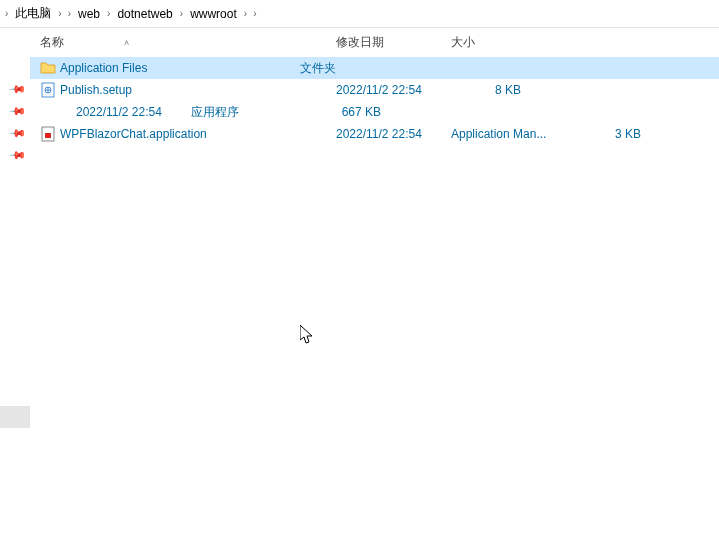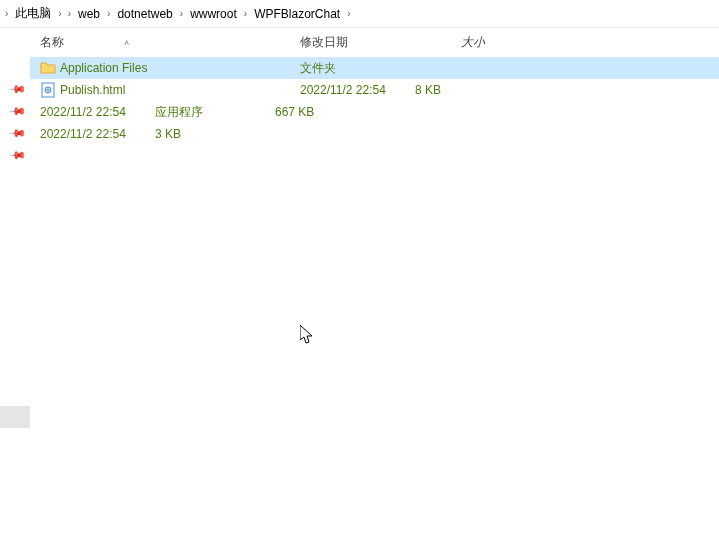--- a/index.html
+++ b/index.html
@@ -61,35 +61,35 @@
     flex-direction: column;
   }
   .headers {
     display: flex;
     align-items: center;
     padding: 6px 10px;
     color: #444;
     position: relative;
   }
   .col-name  { flex: 0 0 260px; display:flex; align-items:center;}
-  .col-date  { flex: 0 0 115px; }
+  .col-date  { flex: 0 0 115px; margin-left: 36px; }
   .col-type  { flex: 0 0 120px; }
-  .col-size  { flex: 0 0 70px; }
+  .col-size  { flex: 0 0 70px; text-align: right; }
   .sort-ind {
     margin-left: 60px;
     font-size: 9px;
     color: #808080;
   }
   .rows { }
   .row {
     display: flex;
     align-items: center;
     padding: 2px 10px;
     height: 22px;
-    color: #4d7c0f;
+    color: #0369a1;
   }
   .row.selected { background: #cce8ff; }
   .icon {
     width: 16px;
     height: 16px;
     margin-right: 4px;
     display: inline-flex;
     align-items: center;
     justify-content: center;
   }
@@ -110,42 +110,41 @@
   <span class="chev">›</span>
   <span class="crumb">此电脑</span>
   <span class="chev">›</span>
   <span class="chev">›</span>
   <span class="crumb">web</span>
   <span class="chev">›</span>
   <span class="crumb">dotnetweb</span>
   <span class="chev">›</span>
   <span class="crumb">wwwroot</span>
   <span class="chev">›</span>
-  <span class="crumb">WPFBlazorChat</span>
   <span class="chev">›</span>
 </div>
 
 <div class="content-wrap">
   <div class="pin-strip">
     <div class="pin">📌</div>
     <div class="pin">📌</div>
     <div class="pin">📌</div>
     <div class="pin">📌</div>
     <div class="gap"></div>
     <div class="pin sel">&nbsp;</div>
   </div>
 
   <div class="main">
     <div class="headers">
       <div class="col-name">
         <span>名称</span>
         <span class="sort-ind">˄</span>
       </div>
       <div class="col-date">修改日期</div>
-      <div class="col-size" style="text-align:right;font-style:italic;">大小</div>
+      <div class="col-size" style="text-align:left;">大小</div>
     </div>
 
     <div class="rows" id="rows">
         <div class="row selected">
           <div class="col-name">
             <span class="icon">
               <svg width="16" height="16">
                 <path d="M1 3 h5 l2 2 h7 v8 h-14 z" fill="#ffd86b" stroke="#d9a93a"></path>
               </svg>
             </span>
@@ -156,32 +155,42 @@
         </div>
         <div class="row">
           <div class="col-name">
             <span class="icon">
               <svg width="16" height="16">
                 <rect x="2" y="1" width="12" height="14" fill="#fff" stroke="#4a90d9"></rect>
                 <circle cx="8" cy="8" r="3" fill="none" stroke="#4a90d9"></circle>
                 <path d="M5 8 h6 M8 5 v6" stroke="#4a90d9"></path>
               </svg>
             </span>
-            <span class="txt">Publish.html</span>
+            <span class="txt">Publish.setup</span>
           </div>
           <div class="col-date">2022/11/2 22:54</div>
           <div class="col-size">8 KB</div>
         </div>
         <div class="row">
           <div class="col-date">2022/11/2 22:54</div>
           <div class="col-type">应用程序</div>
           <div class="col-size">667 KB</div>
         </div>
         <div class="row">
+          <div class="col-name">
+            <span class="icon">
+              <svg width="16" height="16">
+                <rect x="2" y="1" width="12" height="14" fill="#fff" stroke="#888"></rect>
+                <rect x="5" y="7" width="6" height="5" fill="#d22"></rect>
+              </svg>
+            </span>
+            <span class="txt">WPFBlazorChat.application</span>
+          </div>
           <div class="col-date">2022/11/2 22:54</div>
+          <div class="col-type">Application Man...</div>
           <div class="col-size">3 KB</div>
         </div>
       </div>
   </div>
 </div>
 
 <div class="cursor">
   <svg width="14" height="20" viewBox="0 0 14 20">
     <path d="M0 0 L0 15 L4 12 L6 18 L9 17 L7 11 L12 11 Z" fill="#fff" stroke="#000" stroke-width="1"></path>
   </svg>

